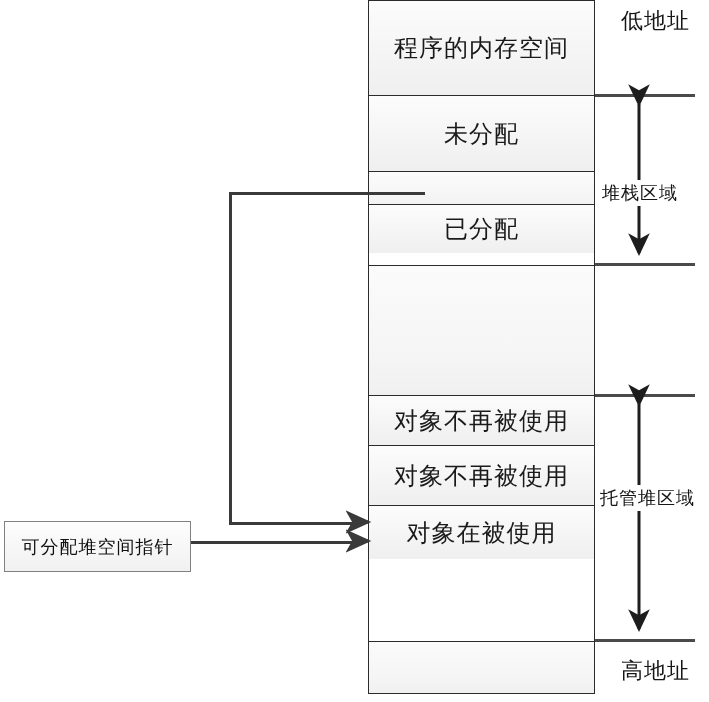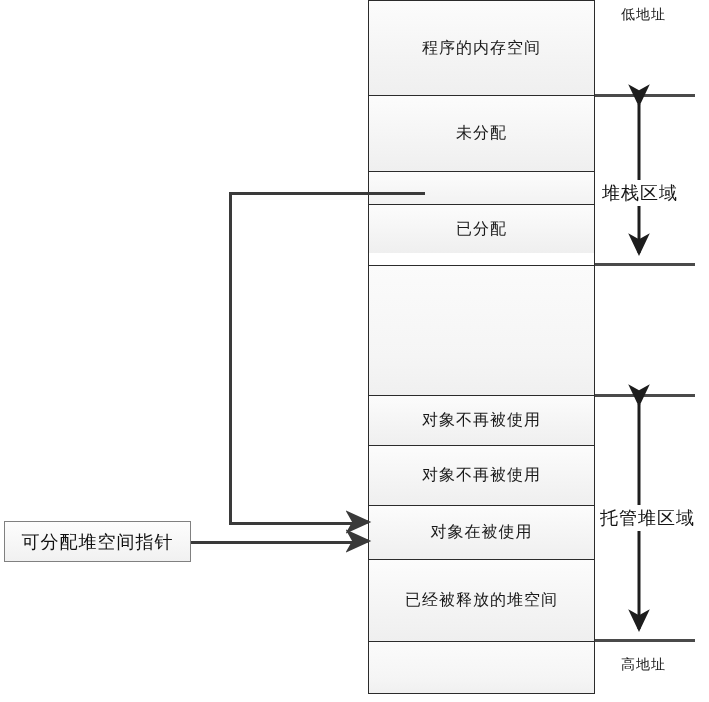--- a/index.html
+++ b/index.html
@@ -10,57 +10,57 @@
   }
   
   #mem-column{
     position:absolute;left:368px;top:0px;width:227px;height:694px;
     border:1px solid #2b2b2b;box-sizing:border-box;
   }
   .mem-row{
     position:absolute;left:0;width:100%;box-sizing:border-box;
     display:flex;align-items:center;justify-content:center;
     background:linear-gradient(to bottom,#fdfdfd 0%,#f6f6f6 45%,#eeeeee 100%);
-    color:#1a1a1a;font-size:16px;letter-spacing:1px;
+    color:#1a1a1a;font-size:24px;letter-spacing:1px;
   }
   .mem-row.top-line{border-top:1px solid #2b2b2b;font-family:Liberation Mono, monospace;}
   .mem-row.plain{background:linear-gradient(to bottom,#fcfcfc 0%,#f4f4f4 60%,#efefef 100%);}
   .mem-row.blank{background:linear-gradient(to bottom,#fbfbfb 0%,#f5f5f5 70%,#f0f0f0 100%);}
 
   
   #ref-pointer-box{
     position:absolute;left:423px;top:177px;width:122px;height:34px;
     border:1px solid #6f6f6f;box-sizing:border-box;
     background:linear-gradient(to bottom,#fdfdfd,#f2f2f2);
     display:flex;align-items:center;justify-content:center;
     font-size:18px;color:#111;letter-spacing:1px;
   }
 
   
   #alloc-ptr-box{
-    position:absolute;left:4px;top:521px;width:187px;height:41px;
+    position:absolute;left:4px;top:521px;width:187px;height:51px;
     border:1px solid #808080;box-sizing:border-box;
     background:linear-gradient(to bottom,#fdfdfd,#f1f1f1);
     display:flex;align-items:center;justify-content:center;
     font-size:18px;color:#111;letter-spacing:1px;
   }
 
   
   .stroke{position:absolute;background:#3a3a3a;}
   .h3{height:3px;}
   .v3{width:3px;}
 
   
   .tick{position:absolute;height:3px;background:#4a4a4a;}
   .region-label{
     position:absolute;font-size:18px;color:#161616;letter-spacing:1px;
     white-space:nowrap;background:#ffffff;padding:1px 2px;
   }
   .addr-label{
-    position:absolute;font-size:14px;color:#161616;letter-spacing:1px;white-space:nowrap;
+    position:absolute;font-size:22px;color:#161616;letter-spacing:1px;white-space:nowrap;
   }
   svg.arrowlayer{position:absolute;left:0;top:0;width:709px;height:702px;overflow:visible;}
 </style>
 </head>
 <body>
 
 <div id="stage">
 
   <div id="mem-column">
 
@@ -89,23 +89,20 @@
     </div>
 
     <div class="mem-row plain top-line" style="top:444px;height:60px;">
       <span>对象不再被使用</span>
     </div>
 
     <div class="mem-row plain top-line" style="top:504px;height:54px;">
       <span>对象在被使用</span>
     </div>
 
-    <div class="mem-row plain top-line" style="top:558px;height:82px;">
-      <span>已经被释放的堆空间</span>
-    </div>
 
     <div class="mem-row blank top-line" style="top:640px;height:52px;">
       <span></span>
     </div>
   </div>
 
 
   <div id="alloc-ptr-box">
     <span></span>
     <span>可分配堆空间指针</span>
@@ -137,19 +134,19 @@
     <line x1="352" y1="522" x2="368" y2="522" stroke="#3a3a3a" stroke-width="3" marker-end="url(#ah)"></line>
     <line x1="352" y1="541" x2="368" y2="541" stroke="#3a3a3a" stroke-width="3" marker-end="url(#ah)"></line>
 
     <line x1="639" y1="104" x2="639" y2="253" stroke="#1d1d1d" stroke-width="3" marker-start="url(#ah2)" marker-end="url(#ah2)"></line>
 
     <line x1="639" y1="404" x2="639" y2="629" stroke="#1d1d1d" stroke-width="3" marker-start="url(#ah2)" marker-end="url(#ah2)"></line>
   </svg>
 
   <div class="region-label" style="left:600px;top:180px;">堆栈区域</div>
 
-  <div class="region-label" style="left:598px;top:505px;">托管堆区域</div>
+  <div class="region-label" style="left:598px;top:485px;">托管堆区域</div>
 
   <div class="addr-label" style="left:621px;top:6px;">低地址</div>
 
   <div class="addr-label" style="left:621px;top:656px;font-family:Liberation Serif, serif;">高地址</div>
 
 </div>
 
 </body></html>

